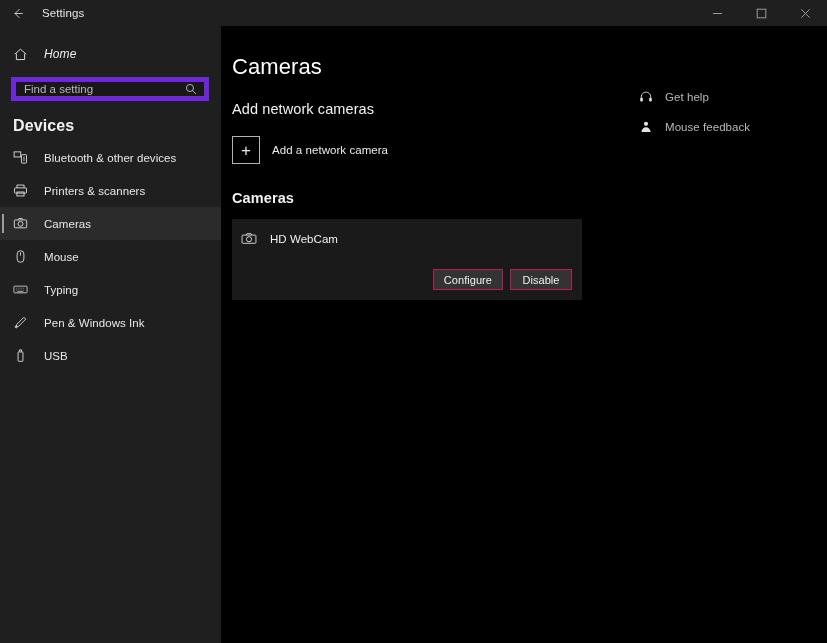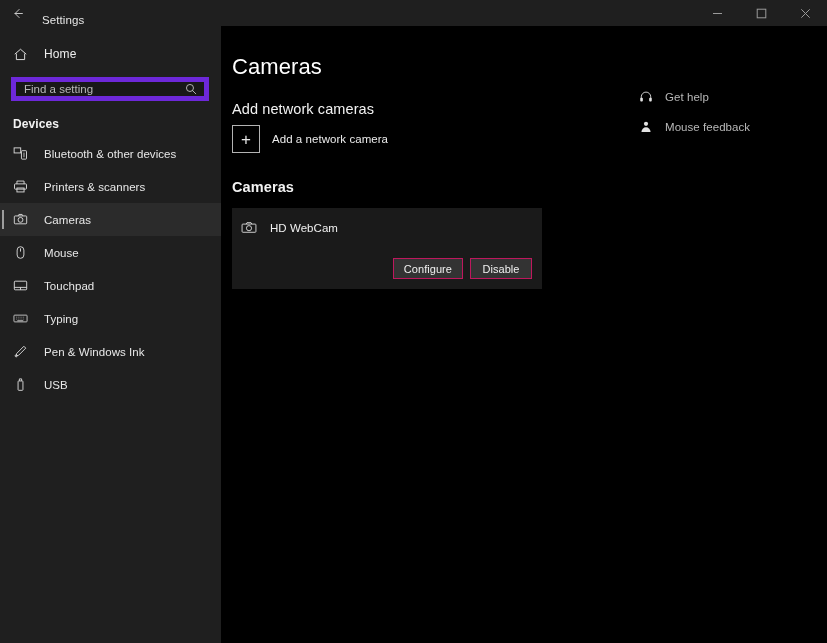--- a/index.html
+++ b/index.html
@@ -26,21 +26,21 @@
   .titlebar {
     position: relative;
     height: 26px;
     flex: 0 0 26px;
     background: #1f1f1f;
     display: flex;
     align-items: center;
   }
   .titlebar-left {
     display: flex;
-    align-items: flex-end;
+    align-items: center;
     height: 26px;
   }
   .back-btn {
     width: 34px;
     height: 26px;
     display: flex;
     align-items: center;
     justify-content: center;
     color: #d8d8d8;
   }
@@ -91,20 +91,21 @@
     display: flex;
     align-items: center;
     justify-content: flex-start;
     color: #e3e3e3;
   }
   .home-row .lbl {
     font-size: 12px;
     color: #eeeeee;
     margin-left: 11px;
     letter-spacing: 0.1px;
+    font-style: italic;
   }
 
   .search-wrap { padding: 0 12px 0 11px; }
   .search-box {
     position: relative;
     height: 24px;
     background: #181818;
     border: 5px solid #6d28d9;
     display: flex;
     align-items: center;
@@ -124,21 +125,21 @@
   .search-icon {
     position: absolute;
     right: 7px;
     top: 50%;
     transform: translateY(-50%);
     color: #c9c9c9;
     display: flex;
   }
 
   .section-label {
-    font-size: 12px;
+    font-size: 16px;
     font-weight: bold;
     color: #f2f2f2;
     padding: 16px 0 6px 13px;
     letter-spacing: 0.1px;
   }
 
   .nav-list { display: flex; flex-direction: column; }
   .nav-item {
     position: relative;
     display: flex;
@@ -191,21 +192,21 @@
     font-weight: normal;
     color: #ffffff;
     letter-spacing: 0.1px;
     margin-bottom: 21px;
   }
   .subhead {
     font-size: 14.5px;
     color: #f2f2f2;
     font-weight: normal;
     letter-spacing: 0.1px;
-    margin-bottom: 8px;
+    margin-bottom: 19px;
   }
 
   .add-row {
     display: flex;
     align-items: center;
     margin-bottom: 26px;
   }
   .add-box {
     width: 28px;
     height: 28px;
@@ -226,21 +227,21 @@
   }
 
   .cameras-head {
     font-size: 14.5px;
     color: #f2f2f2;
     letter-spacing: 0.1px;
     margin-bottom: 13px;
   }
 
   .cam-card {
-    width: 310px;
+    width: 350px;
     background: #1a1a1a;
     padding: 12px 10px 10px 7px;
     display: flex;
     flex-direction: column;
   }
   .cam-head {
     display: flex;
     align-items: center;
     margin-bottom: 22px;
   }
@@ -417,30 +418,20 @@
         <div class="nav-item">
           <span class="ico">
             <svg width="15" height="15" viewBox="0 0 16 16" fill="none" stroke="currentColor" stroke-width="1">
               <rect x="4.4" y="1.8" width="7.2" height="12.4" rx="3.6"></rect>
               <path d="M8 4 V6.6" stroke-linecap="round"></path>
             </svg>
           </span>
           <span class="lbl">Mouse</span>
         </div>
 
-        <div class="nav-item">
-          <span class="ico">
-            <svg width="15" height="15" viewBox="0 0 16 16" fill="none" stroke="currentColor" stroke-width="1">
-              <rect x="1.4" y="3.4" width="13.2" height="9.2" rx="0.9"></rect>
-              <path d="M1.4 10 H14.6"></path>
-              <path d="M8 10 V12.6"></path>
-            </svg>
-          </span>
-          <span class="lbl">Touchpad</span>
-        </div>
 
         <div class="nav-item">
           <span class="ico">
             <svg width="15" height="15" viewBox="0 0 16 16" fill="none" stroke="currentColor" stroke-width="0.9">
               <rect x="1" y="4.4" width="14" height="7.2" rx="0.8"></rect>
               <path d="M3.2 6.6 H3.8 M5.2 6.6 H5.8 M7.2 6.6 H7.8 M9.2 6.6 H9.8 M11.2 6.6 H11.8"></path>
               <path d="M3.2 8.6 H3.8 M5.2 8.6 H5.8 M7.2 8.6 H7.8 M9.2 8.6 H9.8 M11.2 8.6 H11.8"></path>
               <path d="M4.6 10.4 H11"></path>
             </svg>
           </span>

